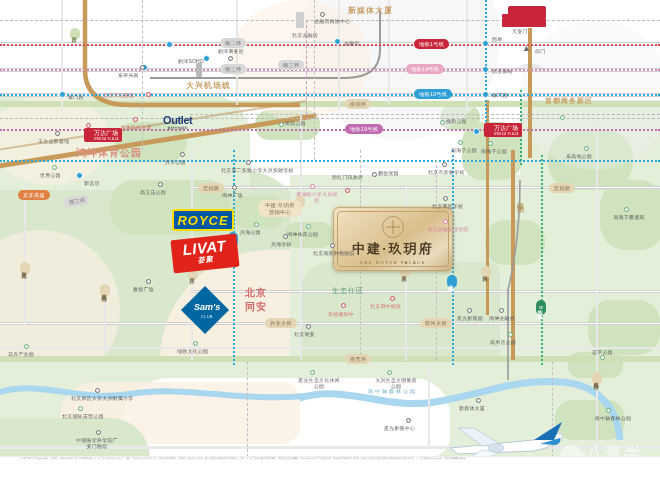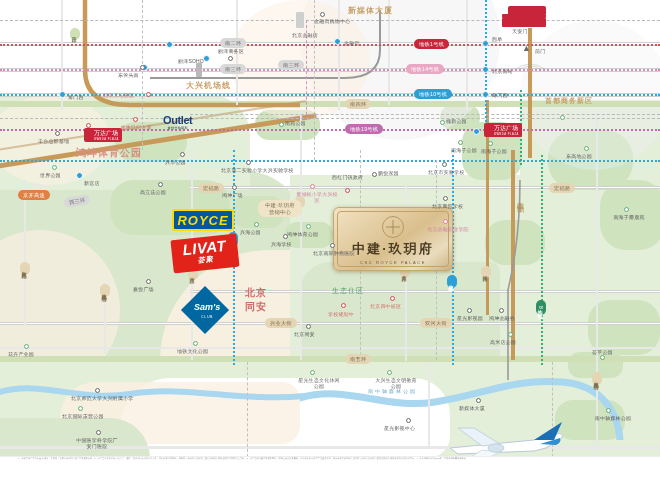--- a/index.html
+++ b/index.html
@@ -448,18 +448,22 @@
 
   <svg id="plane" style="left:438px;top:418px;" width="130" height="48">
     <path d="M12 30 L96 22 L118 16 Q126 14 124 20 L108 30 L96 33 L20 36 Z" fill="#ffffff" stroke="#b9c9d6" stroke-width="1"></path>
     <path d="M96 22 L124 4 L116 22 Z" fill="#1a6fb5"></path>
     <path d="M44 28 L20 10 L36 10 L62 26 Z" fill="#e9f2f8" stroke="#b9c9d6" stroke-width=".8"></path>
     <path d="M44 32 L22 46 L38 46 L62 34 Z" fill="#f3f8fb" stroke="#c7d6e0" stroke-width=".8"></path>
     <ellipse cx="58" cy="30" rx="8" ry="4.2" fill="#d4e3ee" stroke="#b9c9d6" stroke-width=".8"></ellipse>
     <path d="M102 26 L122 20 Q124 24 118 27 Z" fill="#2f8fd0"></path>
   </svg>
 
+  <div id="watermark" style="left:560px;top:442px;">
+    <div class="wc"></div>
+    <div class="wtxt">八查半</div>
+  </div>
 
   <div id="footer">
     <p>1、本项目推广名为中建·玖玥府，开发商：北京中兴众和房地产开发有限公司。2、本广告资料所示的一切文字、图片、数据等相关资料仅供参考，不构成要约或承诺，买卖双方的权利义务以双方签订的商品房买卖合同及其附件约定为准。3、本广告部分图片来源于网络，如有侵权请联系删除。本资料所载内容为广告宣传资料，有关本项目的具体情况及双方权利义务以双方签署的商品房买卖合同及补充协议为准。4、本资料制作时间2023年，开发商保留最终解释权。</p>
   </div>
 
 </div>
 
 </body></html>

